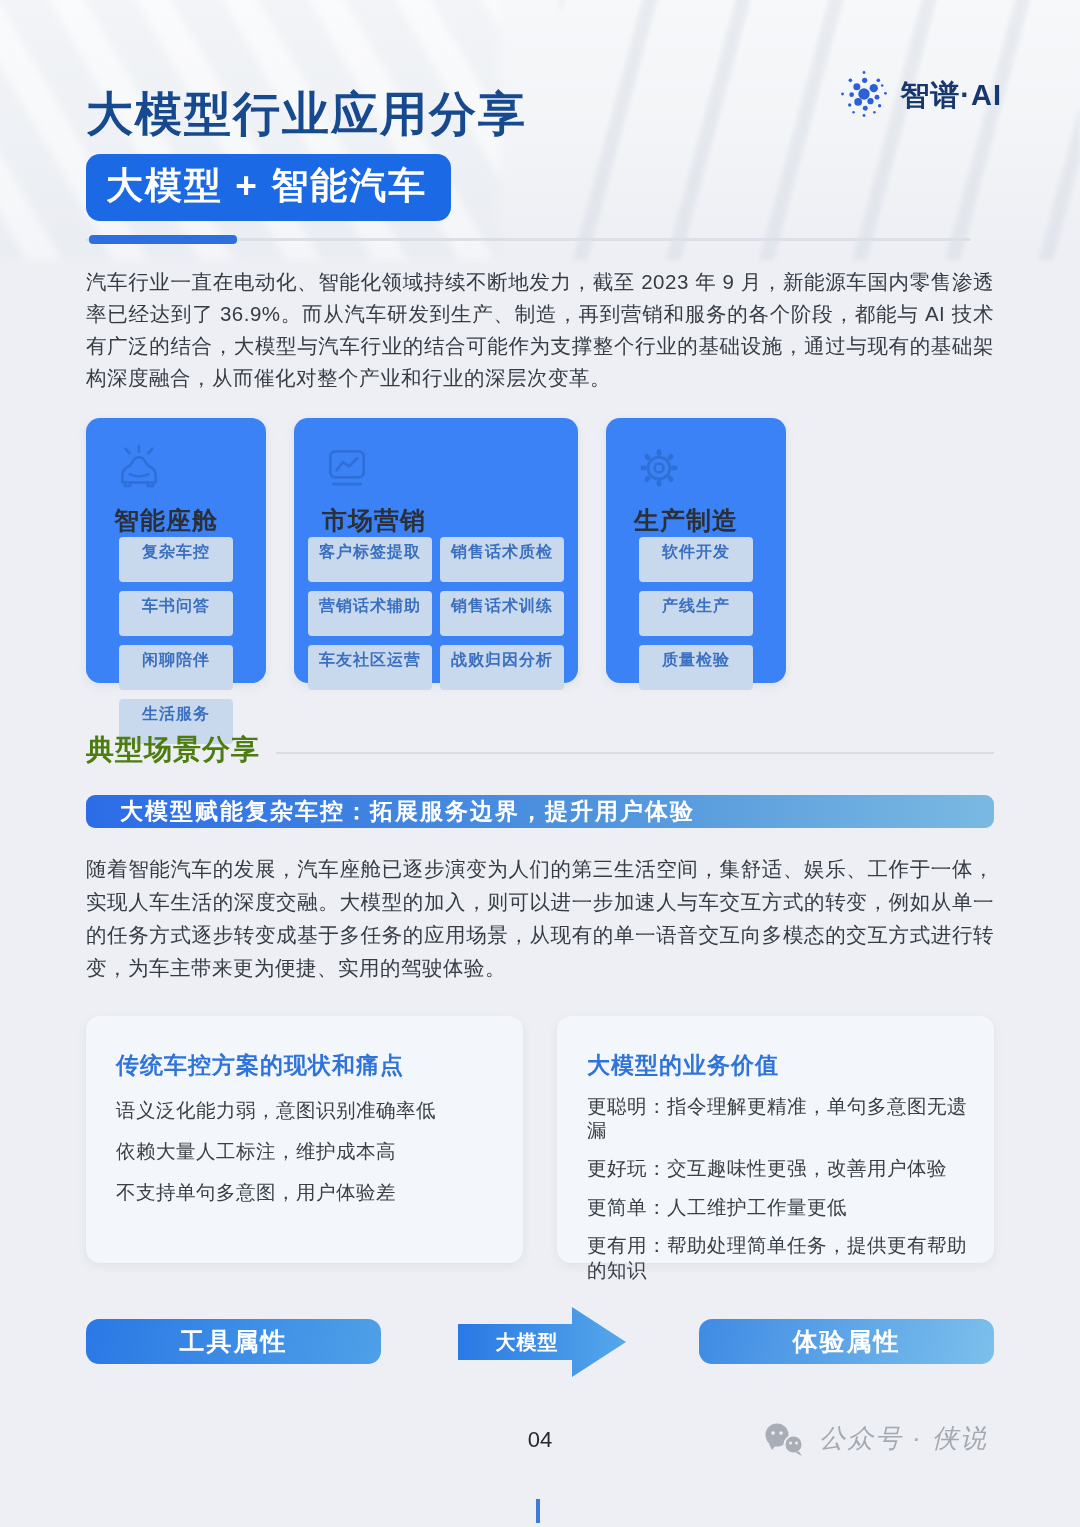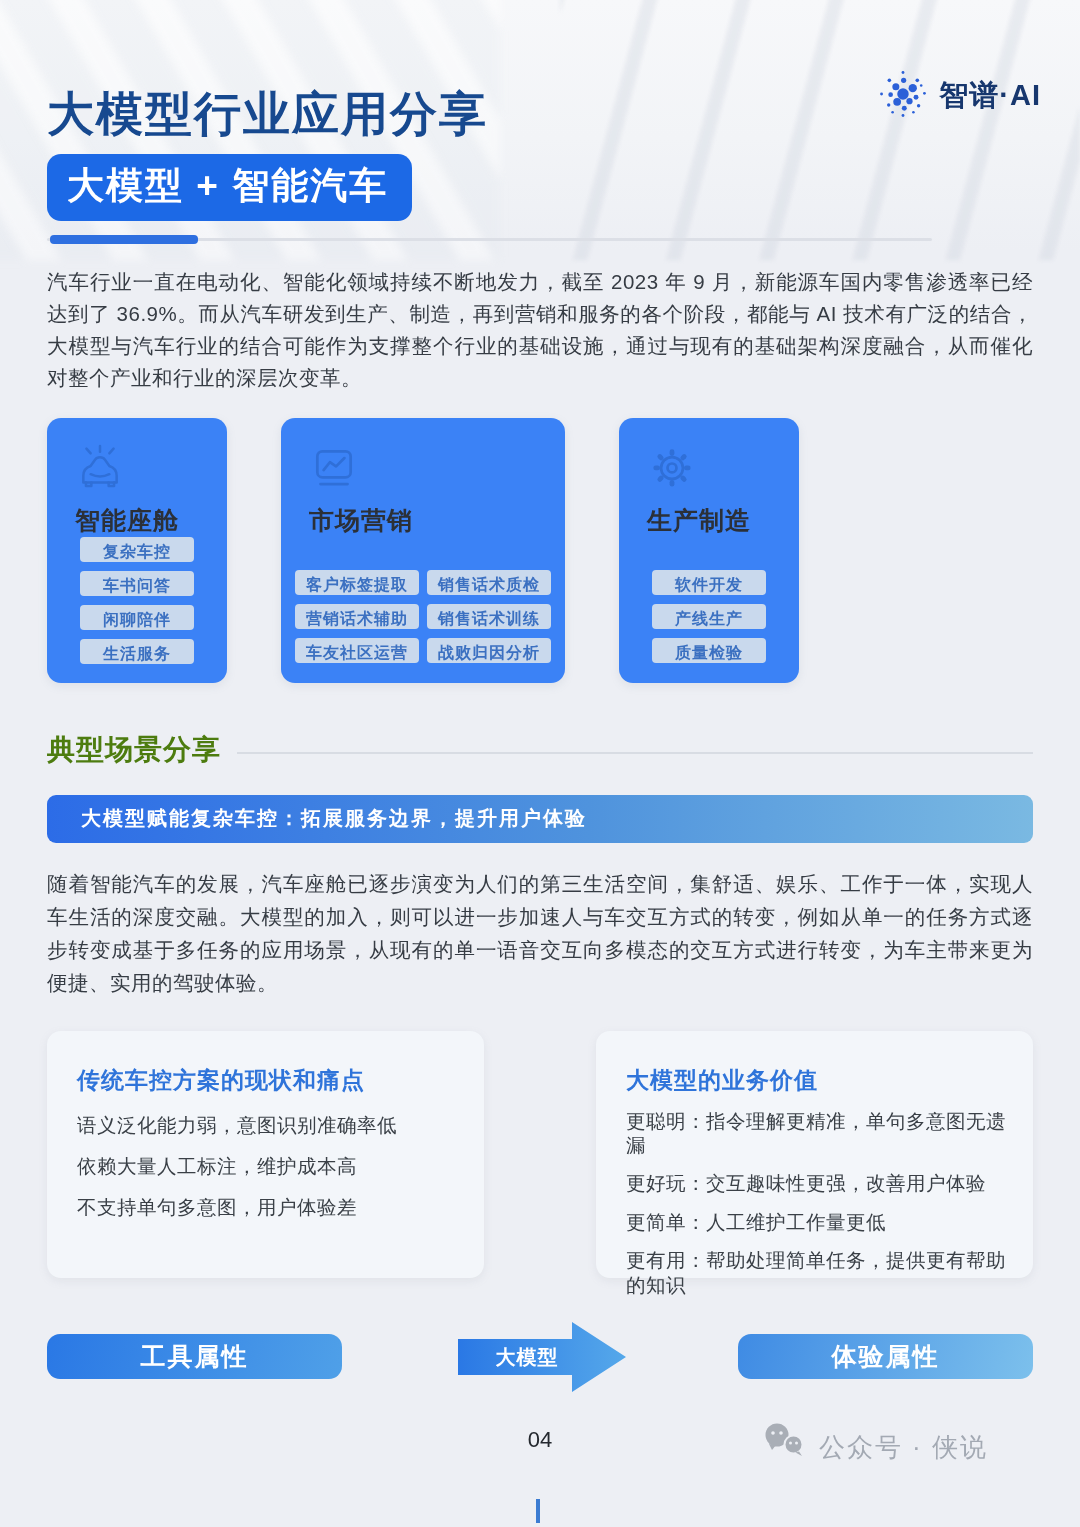--- a/index.html
+++ b/index.html
@@ -19,21 +19,21 @@
   .header-bg .streak1{
     position:absolute;top:-40px;left:560px;width:520px;height:300px;
     background:repeating-linear-gradient(105deg,rgba(205,212,222,.35) 0 14px,rgba(255,255,255,0) 14px 90px);
     filter:blur(2px);
   }
   .header-bg .streak2{
     position:absolute;top:-60px;left:-60px;width:560px;height:320px;
     background:repeating-linear-gradient(60deg,rgba(255,255,255,.7) 0 30px,rgba(222,228,235,.35) 30px 75px);
     filter:blur(4px);opacity:.6;
   }
-  .content{position:relative;padding:0 47px;}
+  .content{position:relative;padding:0 86px;}
   
   .hero{position:relative;padding-top:88px;}
   .page-title{
     font-size:47px;font-weight:700;color:#17498f;letter-spacing:2px;line-height:1.1;
   }
   .title-badge{
     display:inline-block;margin-top:14px;
     background:#1c69e6;color:#fff;font-size:37px;font-weight:700;letter-spacing:2px;
     padding:7px 24px 10px 20px;border-radius:14px;
   }
@@ -56,32 +56,32 @@
     background:#3b82f6;border-radius:14px;height:265px;box-sizing:border-box;
     padding:26px 14px 20px 14px;display:flex;flex-direction:column;
     box-shadow:0 3px 10px rgba(130,140,160,.14);
   }
   .dcard .icon{margin-left:14px;height:50px;}
   .dcard .dtitle{margin:10px 0 0 14px;font-size:25px;font-weight:700;color:#2b3038;letter-spacing:1px;}
   .chips{margin-top:auto;display:grid;gap:9px;}
   .chips.two{grid-template-columns:1fr 1fr;gap:9px 8px;}
   .chip{
     background:#c9d9ed;color:#3b70c1;font-size:16px;font-weight:700;
-    border-radius:4px;height:25px;line-height:29px;text-align:center;
+    border-radius:4px;height:45px;line-height:29px;text-align:center;
     letter-spacing:1px;white-space:nowrap;
   }
   .chips.one{width:114px;margin-left:auto;margin-right:auto;margin-top:auto;}
   
   .section-head{margin-top:48px;display:flex;align-items:center;}
   .section-title{font-size:28px;font-weight:700;color:#4d7c0f;letter-spacing:1px;white-space:nowrap;}
   .section-line{flex:1;height:2px;background:#d8dce3;margin-left:16px;margin-top:6px;}
   .banner{
-    margin-top:26px;height:48px;border-radius:9px;
+    margin-top:26px;height:33px;border-radius:9px;
     background:linear-gradient(90deg,#2c6ce7 0%,#4f93dd 55%,#7ab9e2 100%);
-    color:#fff;font-size:20px;font-weight:700;letter-spacing:2px;
+    color:#fff;font-size:23px;font-weight:700;letter-spacing:2px;
     display:flex;align-items:center;padding-left:34px;box-sizing:border-box;
   }
   .body-para{
     margin-top:24px;font-size:20.5px;line-height:33px;color:#363c44;
     text-align:justify;letter-spacing:.5px;
   }
   
   .compare{margin-top:32px;display:grid;grid-template-columns:437px 437px;gap:10px;justify-content:space-between;}
   .ccard{
     background:#f3f6fa;border-radius:14px;height:247px;box-sizing:border-box;
@@ -99,21 +99,21 @@
   .flow-btn.left{background:linear-gradient(105deg,#2a78e5 0%,#4fa0e8 100%);}
   .flow-btn.right{background:linear-gradient(105deg,#3f8be4 0%,#7cc0ec 100%);}
   .flow-arrow{position:relative;flex:1;display:flex;justify-content:center;}
   .arrow-label{
     position:absolute;left:0;right:26px;top:50%;transform:translateY(-50%);
     text-align:center;color:#fff;font-size:20px;font-weight:700;letter-spacing:1px;pointer-events:none;
   }
   
   .footer{position:absolute;left:0;bottom:0;width:100%;height:100px;}
   .page-num{position:absolute;left:0;right:0;top:0;text-align:center;font-size:22px;color:#24282e;}
-  .channel{position:absolute;right:92px;top:-6px;display:flex;align-items:flex-end;gap:8px;color:#a3a9b3;}
+  .channel{position:absolute;right:92px;top:-6px;display:flex;align-items:flex-start;gap:8px;color:#a3a9b3;font-style:italic;}
   .channel-text{font-size:26px;letter-spacing:2px;}
   .bottom-tick{position:absolute;left:536px;bottom:4px;width:4px;height:24px;background:#3c7cd2;}
 </style>
 </head>
 <body>
 
 <div class="page">
   <div class="header-bg">
     <div class="streak2"></div>
     <div class="streak1"></div>

